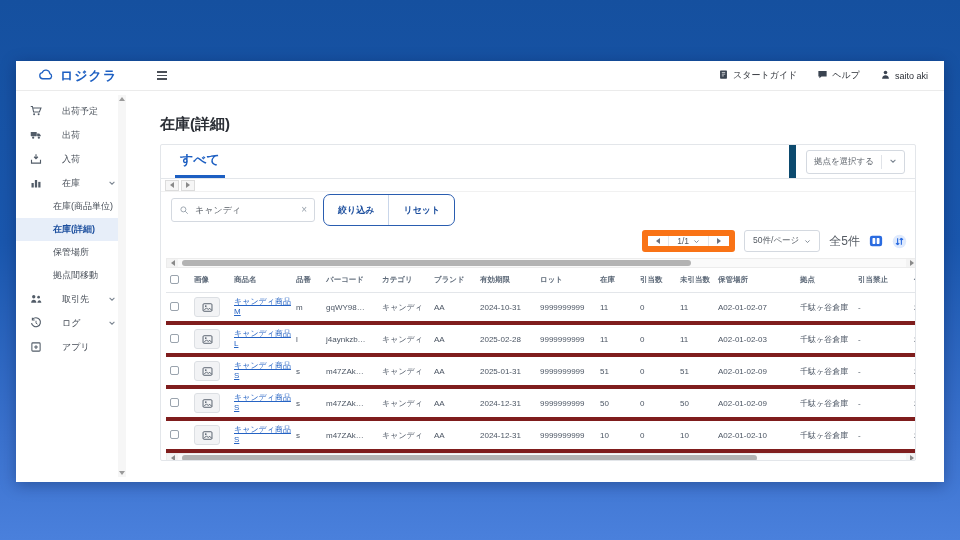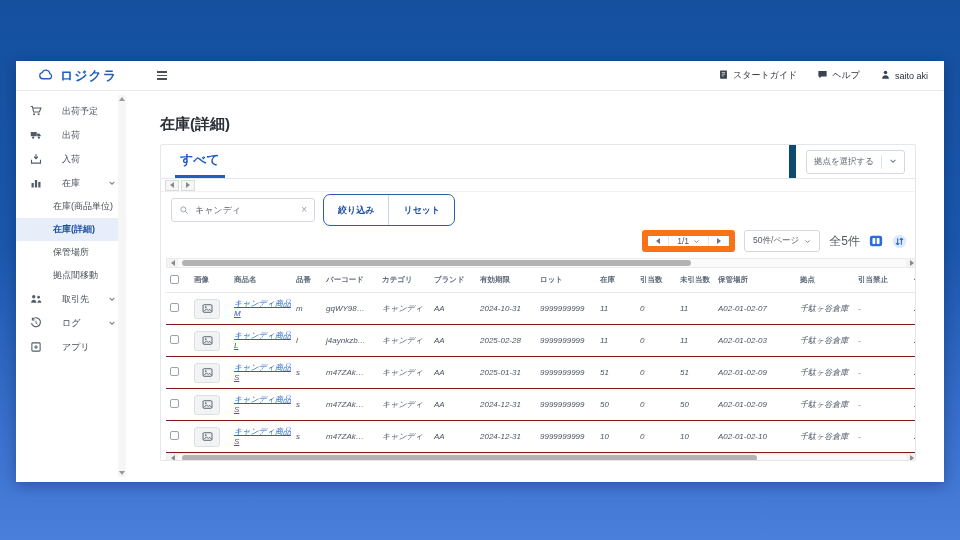--- a/index.html
+++ b/index.html
@@ -69,21 +69,21 @@
   .total-count { font-size:12px; color:#555b63; }
   .icon-btn { display:flex; align-items:center; cursor:pointer; }
   
   .table-wrap { margin:2px 3px 0 5px; width:752px; overflow:hidden; }
   .h-scroll { height:10px; display:flex; align-items:center; background:#fafafa; border:1px solid #ececec; }
   .h-scroll .btn { width:11px; height:100%; display:flex; align-items:center; justify-content:center; background:#f3f3f3; cursor:pointer; }
   .h-scroll .track { flex:1; height:100%; position:relative; }
   .h-scroll .thumb { position:absolute; top:1px; height:6px; background:#b3b3b3; border-radius:3px; cursor:grab; }
   .thead { display:flex; height:25px; align-items:center; border-bottom:1px solid #e3e6ea; }
   .th { font-size:7.5px; color:#5f6b7a; font-weight:bold; padding-left:4px; flex-shrink:0; white-space:nowrap; overflow:hidden; }
-  .trow { display:flex; height:32px; align-items:center; border-bottom:1px solid #7f1d1d; background:#fff;font-style:italic; }
+  .trow { display:flex; height:32px; align-items:center; border-bottom:4px solid #7f1d1d; background:#fff; }
   .td { font-size:8px; color:#4b5563; padding-left:4px; flex-shrink:0; white-space:nowrap; overflow:hidden; }
   .td.wrap { white-space:normal; line-height:1.25; }
   .link { color:#2563c4; text-decoration:underline; cursor:pointer; }
   .cb { width:9px; height:9px; border:1px solid #9aa3ad; border-radius:2px; background:#fff; display:inline-block; cursor:pointer; }
   .img-btn { width:26px; height:20px; background:#f2f3f5; border:1px solid #dcdfe3; border-radius:3px;
     display:flex; align-items:center; justify-content:center; cursor:pointer; }
   
   .tri-l { width:0;height:0;border-top:3px solid transparent;border-bottom:3px solid transparent;border-right:4px solid #8a8a8a; }
   .tri-r { width:0;height:0;border-top:3px solid transparent;border-bottom:3px solid transparent;border-left:4px solid #8a8a8a; }
   .tri-u { width:0;height:0;border-left:3px solid transparent;border-right:3px solid transparent;border-bottom:4px solid #9a9a9a; }

